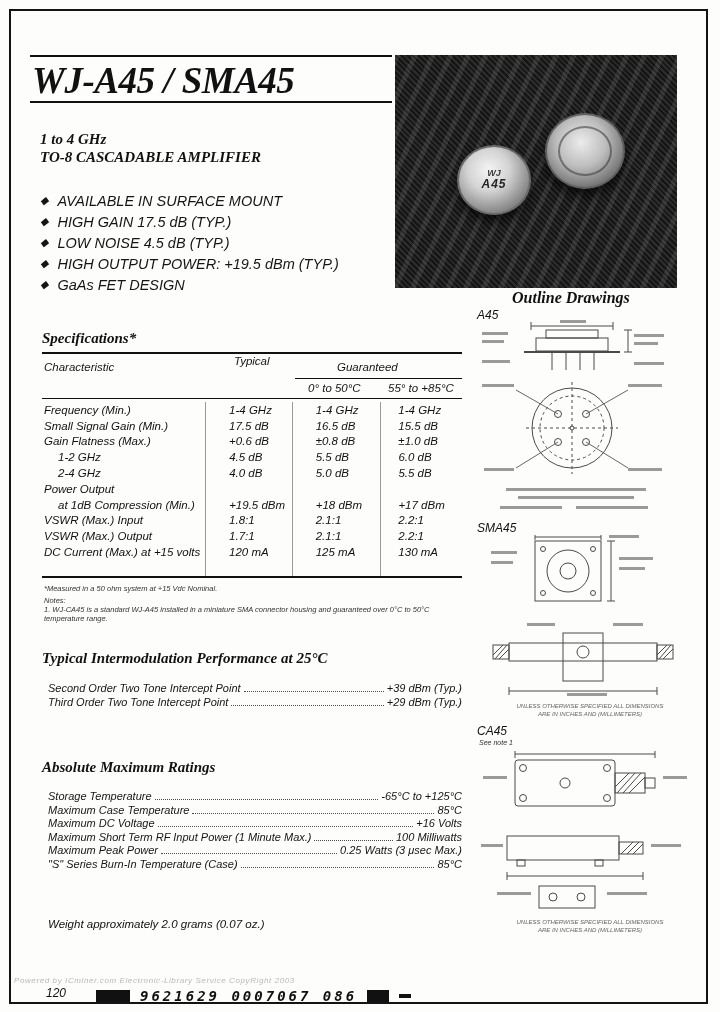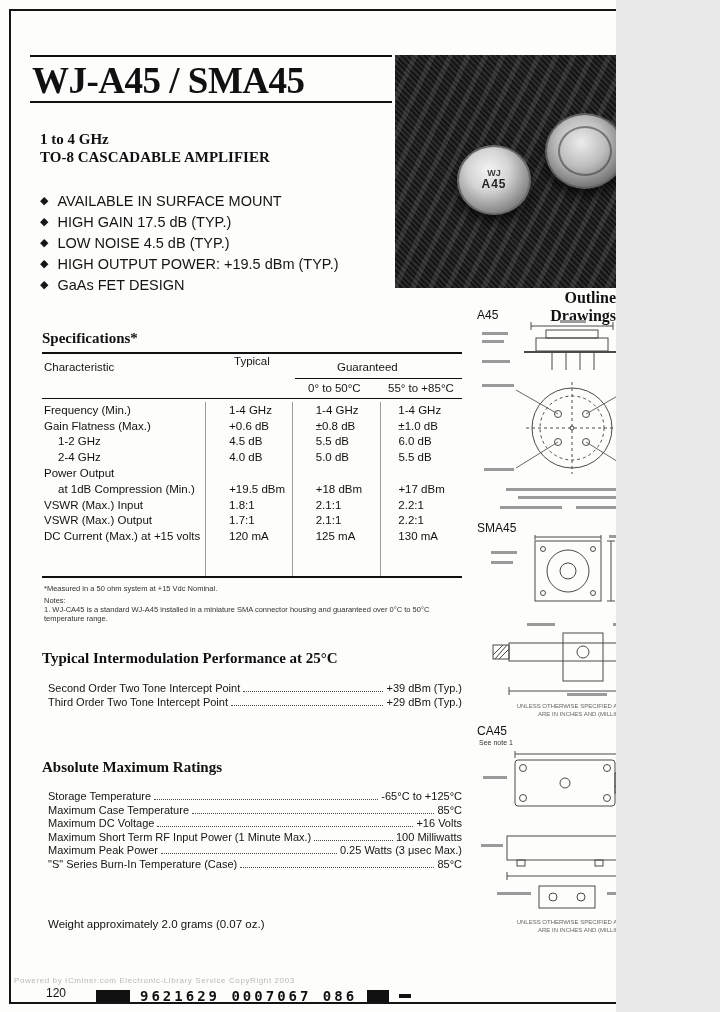--- a/index.html
+++ b/index.html
@@ -1,17 +1,17 @@
 <!DOCTYPE html>
 <html><head>
 <meta charset="utf-8">
 <style>
   html,body{margin:0;padding:0;background:#e8e8e8;}
-  .page{position:relative;width:616px;height:1012px;background:#fdfdfb;overflow:hidden;
-        font-family:"Liberation Sans",sans-serif;color:#111;}
+  .page{position:relative;width:720px;height:1012px;background:#fdfdfb;overflow:hidden;
+        font-family:"Liberation Sans",sans-serif;color:#111;font-style:italic;}
   .frame{position:absolute;left:9px;top:9px;width:699px;height:995px;border:2px solid #141414;
          box-sizing:border-box;pointer-events:none;}
   .abs{position:absolute;}
   .rule{background:#111;height:2px;}
 
   .title{font-family:"Liberation Serif",serif;font-weight:bold;font-size:37px;letter-spacing:-0.5px;}
   .sub{font-family:"Liberation Serif",serif;font-weight:bold;font-size:15px;}
 
   .feat{display:flex;align-items:center;height:21px;font-size:14.5px;color:#151515;}
   .feat .diamond{font-size:11px;margin-right:9px;line-height:1;}
@@ -271,20 +271,26 @@
     <div class="vline" style="left:338px;top:50px;height:174px;"></div>
 
     <div class="rows">
       <div class="srow">
           <span class="c">Frequency (Min.)</span>
           <span class="t">1-4 GHz</span>
           <span class="g1">1-4 GHz</span>
           <span class="g2">1-4 GHz</span>
         </div>
       <div class="srow">
+          <span class="c">Small Signal Gain (Min.)</span>
+          <span class="t">17.5 dB</span>
+          <span class="g1">16.5 dB</span>
+          <span class="g2">15.5 dB</span>
+        </div>
+      <div class="srow">
           <span class="c">Gain Flatness (Max.)</span>
           <span class="t">+0.6 dB</span>
           <span class="g1">±0.8 dB</span>
           <span class="g2">±1.0 dB</span>
         </div>
       <div class="srow">
           <span class="c ind">1-2 GHz</span>
           <span class="t">4.5 dB</span>
           <span class="g1">5.5 dB</span>
           <span class="g2">6.0 dB</span>

